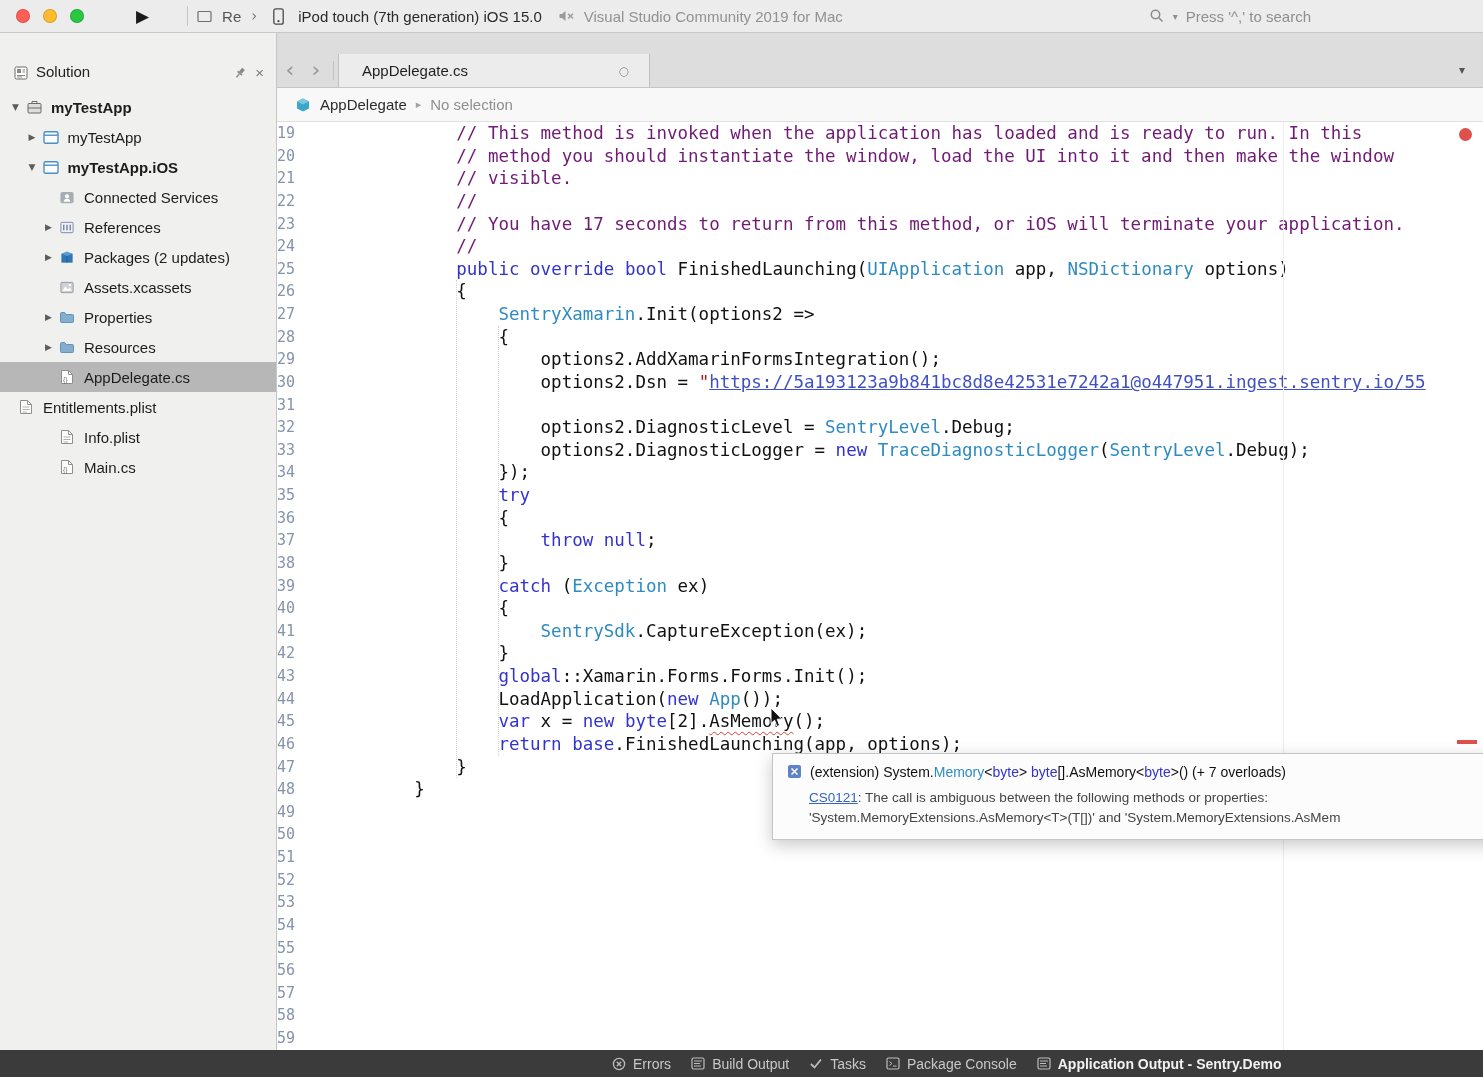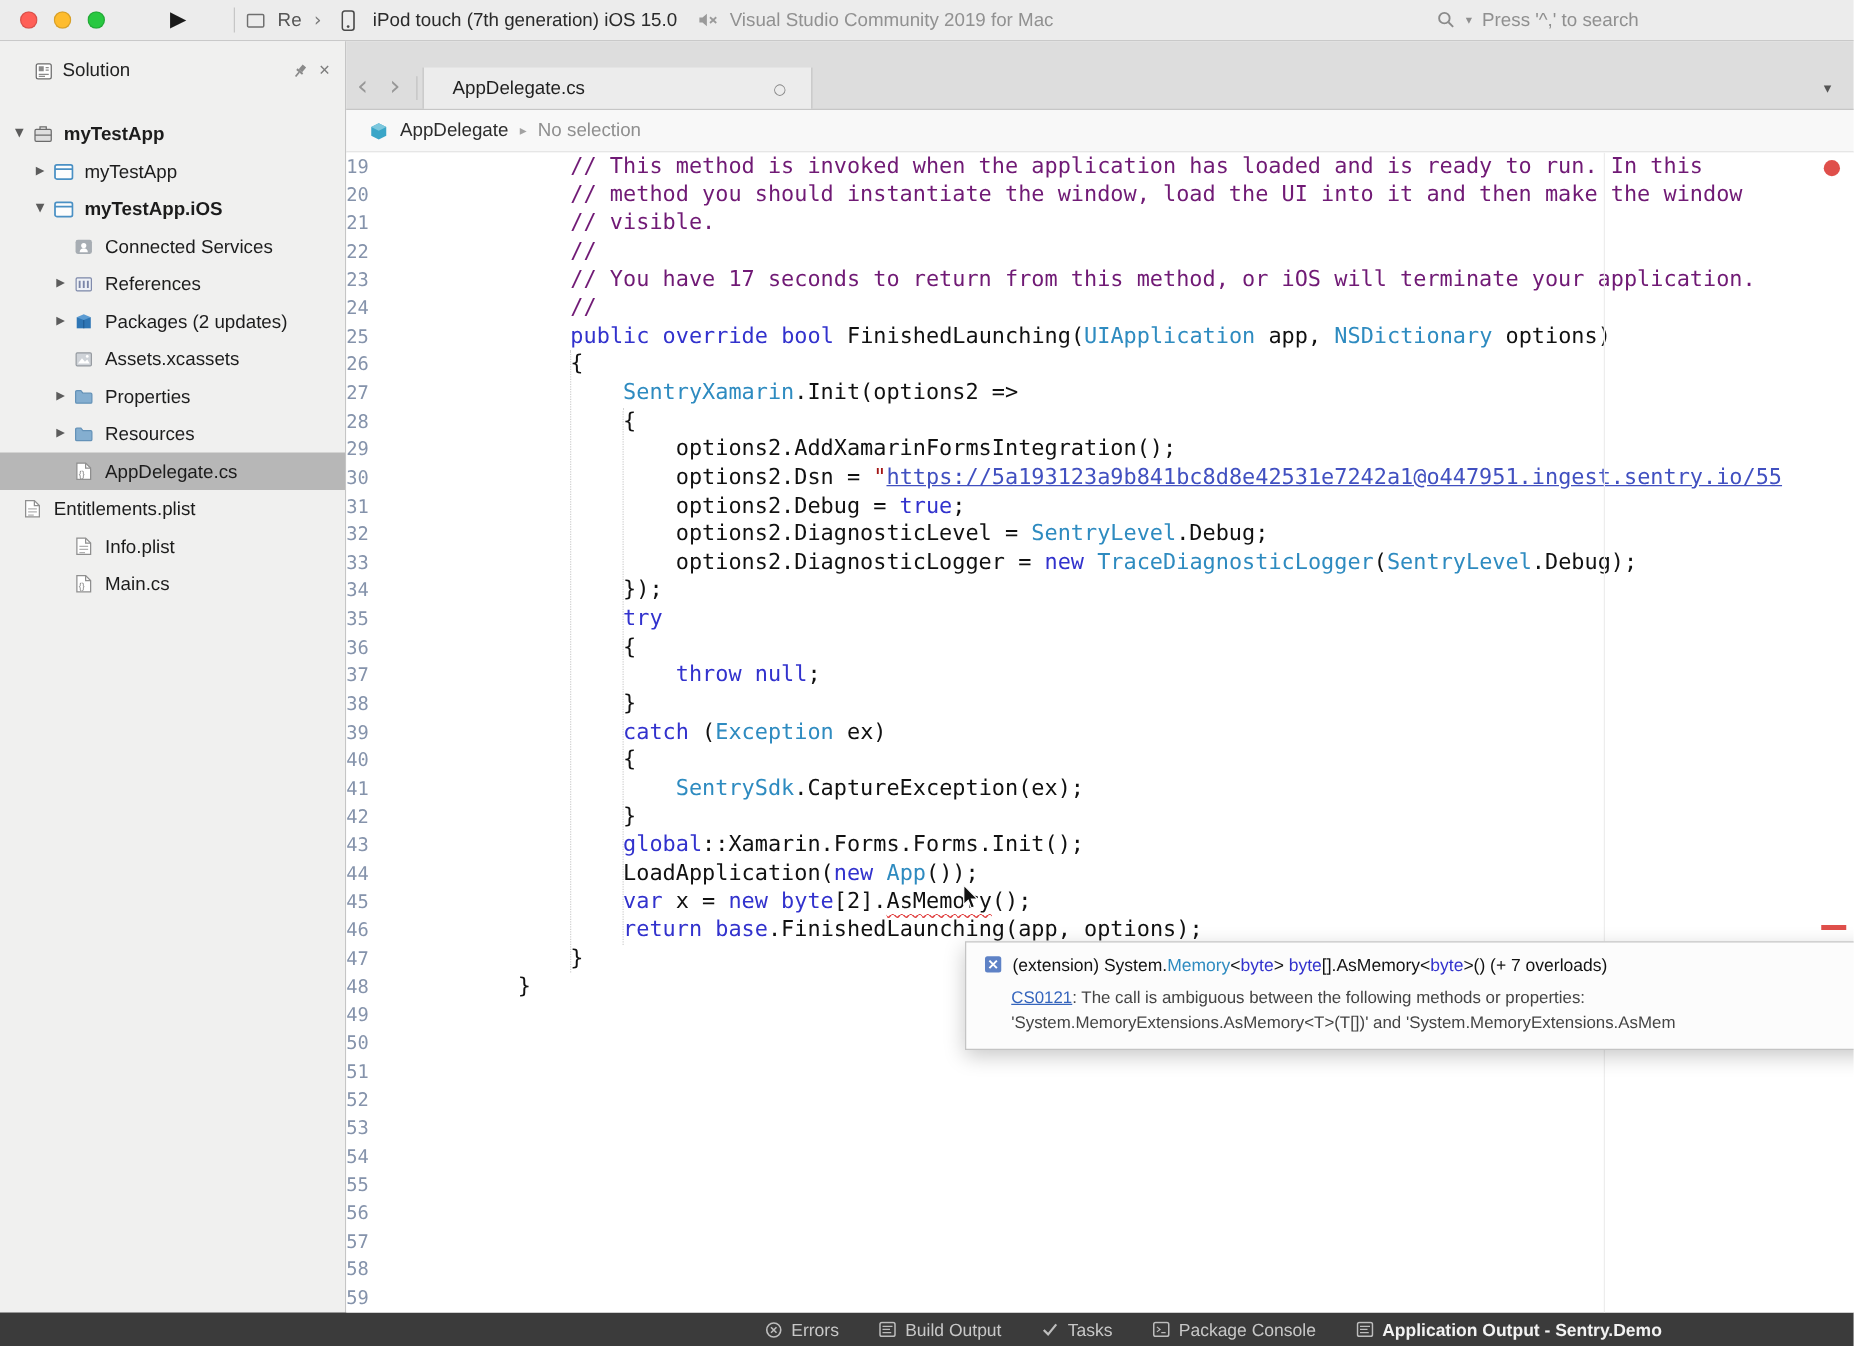--- a/index.html
+++ b/index.html
@@ -23,21 +23,21 @@
   .searchbox{display:flex;align-items:center;gap:8px;margin-left:auto;margin-right:172px;color:#8f8f8f}
   .searchbox .caret{font-size:10px;color:#8f8f8f}
   .icon{display:inline-flex;align-items:center;justify-content:center}
 
   
   .main{flex:1;display:flex;min-height:0}
 
   
   .sidebar{flex:0 0 277px;width:277px;background:#f0f0ef;border-right:1px solid #c5c5c5;
     display:flex;flex-direction:column}
-  .sidebar-header{flex:0 0 55px;display:flex;align-items:center;padding:0 12px 8px 28px;gap:8px}
+  .sidebar-header{flex:0 0 55px;display:flex;align-items:flex-end;padding:0 12px 8px 14px;gap:8px}
   .sidebar-header .pad-title{font-size:15px;color:#222;flex:1}
   .sidebar-header .hdr-btn{color:#7d7d7d;font-size:15px;line-height:1}
   .tree{flex:1;padding-top:4px;overflow:hidden}
   .tree-row{height:30px;display:flex;align-items:center;font-size:15px;color:#1c1c1c;white-space:nowrap}
   .tree-row.bold{font-weight:bold}
   .tree-row.selected{background:#b7b7b7}
   .tree-row .arrow{width:15px;flex:0 0 15px;text-align:center;font-size:9px;color:#5c5c5c;margin-right:2px}
   .tree-row .node-icon{width:18px;flex:0 0 18px;margin-right:8px;display:flex;justify-content:center}
 
   
@@ -354,21 +354,21 @@
             <div class="code-line"><span class="ln">21</span><span class="code-text"><span class="tok-c">        // visible.</span></span></div>
             <div class="code-line"><span class="ln">22</span><span class="code-text"><span class="tok-c">        //</span></span></div>
             <div class="code-line"><span class="ln">23</span><span class="code-text"><span class="tok-c">        // You have 17 seconds to return from this method, or iOS will terminate your application.</span></span></div>
             <div class="code-line"><span class="ln">24</span><span class="code-text"><span class="tok-c">        //</span></span></div>
             <div class="code-line"><span class="ln">25</span><span class="code-text"><span class="tok-p">        </span><span class="tok-k">public</span><span class="tok-p"> </span><span class="tok-k">override</span><span class="tok-p"> </span><span class="tok-k">bool</span><span class="tok-p"> FinishedLaunching(</span><span class="tok-t">UIApplication</span><span class="tok-p"> app, </span><span class="tok-t">NSDictionary</span><span class="tok-p"> options)</span></span></div>
             <div class="code-line"><span class="ln">26</span><span class="code-text"><span class="tok-p">        {</span></span></div>
             <div class="code-line"><span class="ln">27</span><span class="code-text"><span class="tok-p">            </span><span class="tok-t">SentryXamarin</span><span class="tok-p">.Init(options2 =&gt;</span></span></div>
             <div class="code-line"><span class="ln">28</span><span class="code-text"><span class="tok-p">            {</span></span></div>
             <div class="code-line"><span class="ln">29</span><span class="code-text"><span class="tok-p">                options2.AddXamarinFormsIntegration();</span></span></div>
             <div class="code-line"><span class="ln">30</span><span class="code-text"><span class="tok-p">                options2.Dsn = </span><span class="tok-s">"</span><span class="tok-u">https://5a193123a9b841bc8d8e42531e7242a1@o447951.ingest.sentry.io/55</span></span></div>
-            <div class="code-line"><span class="ln">31</span><span class="code-text"><span class="tok-p">                options2.Debug = </span><span class="tok-k">true</span><span class="tok-p">;</span></span></div>
+            <div class="code-line"><span class="ln">31</span></div>
             <div class="code-line"><span class="ln">32</span><span class="code-text"><span class="tok-p">                options2.DiagnosticLevel = </span><span class="tok-t">SentryLevel</span><span class="tok-p">.Debug;</span></span></div>
             <div class="code-line"><span class="ln">33</span><span class="code-text"><span class="tok-p">                options2.DiagnosticLogger = </span><span class="tok-k">new</span><span class="tok-p"> </span><span class="tok-t">TraceDiagnosticLogger</span><span class="tok-p">(</span><span class="tok-t">SentryLevel</span><span class="tok-p">.Debug);</span></span></div>
             <div class="code-line"><span class="ln">34</span><span class="code-text"><span class="tok-p">            });</span></span></div>
             <div class="code-line"><span class="ln">35</span><span class="code-text"><span class="tok-p">            </span><span class="tok-k">try</span></span></div>
             <div class="code-line"><span class="ln">36</span><span class="code-text"><span class="tok-p">            {</span></span></div>
             <div class="code-line"><span class="ln">37</span><span class="code-text"><span class="tok-p">                </span><span class="tok-k">throw</span><span class="tok-p"> </span><span class="tok-k">null</span><span class="tok-p">;</span></span></div>
             <div class="code-line"><span class="ln">38</span><span class="code-text"><span class="tok-p">            }</span></span></div>
             <div class="code-line"><span class="ln">39</span><span class="code-text"><span class="tok-p">            </span><span class="tok-k">catch</span><span class="tok-p"> (</span><span class="tok-t">Exception</span><span class="tok-p"> ex)</span></span></div>
             <div class="code-line"><span class="ln">40</span><span class="code-text"><span class="tok-p">            {</span></span></div>
             <div class="code-line"><span class="ln">41</span><span class="code-text"><span class="tok-p">                </span><span class="tok-t">SentrySdk</span><span class="tok-p">.CaptureException(ex);</span></span></div>
@@ -412,21 +412,21 @@
 
         <span class="cursor"><svg width="14" height="20" viewBox="0 0 14 20">
               <path d="M1 0 L1 15.5 L4.6 12.2 L7 18.5 L9.6 17.4 L7.2 11.2 L12 11.2 Z" fill="#111" stroke="#fff" stroke-width="1"></path>
             </svg></span>
       </div>
 
     </div>
   </div>
 
   <div class="statusbar">
-    <div style="display:flex;gap:32px;align-items:center">
+    <div style="display:flex;gap:20px;align-items:center">
         <div class="sb-item">
           <span class="icon node-icon">
             <svg width="14" height="14" viewBox="0 0 14 14">
               <circle cx="7" cy="7" r="5.6" fill="none" stroke="#bdbdbd" stroke-width="1.3"></circle>
               <path d="M4.8 4.8 L9.2 9.2 M9.2 4.8 L4.8 9.2" stroke="#bdbdbd" stroke-width="1.3"></path>
             </svg>
           </span>
           <span class="sb-label">Errors</span>
         </div>
         <div class="sb-item">

